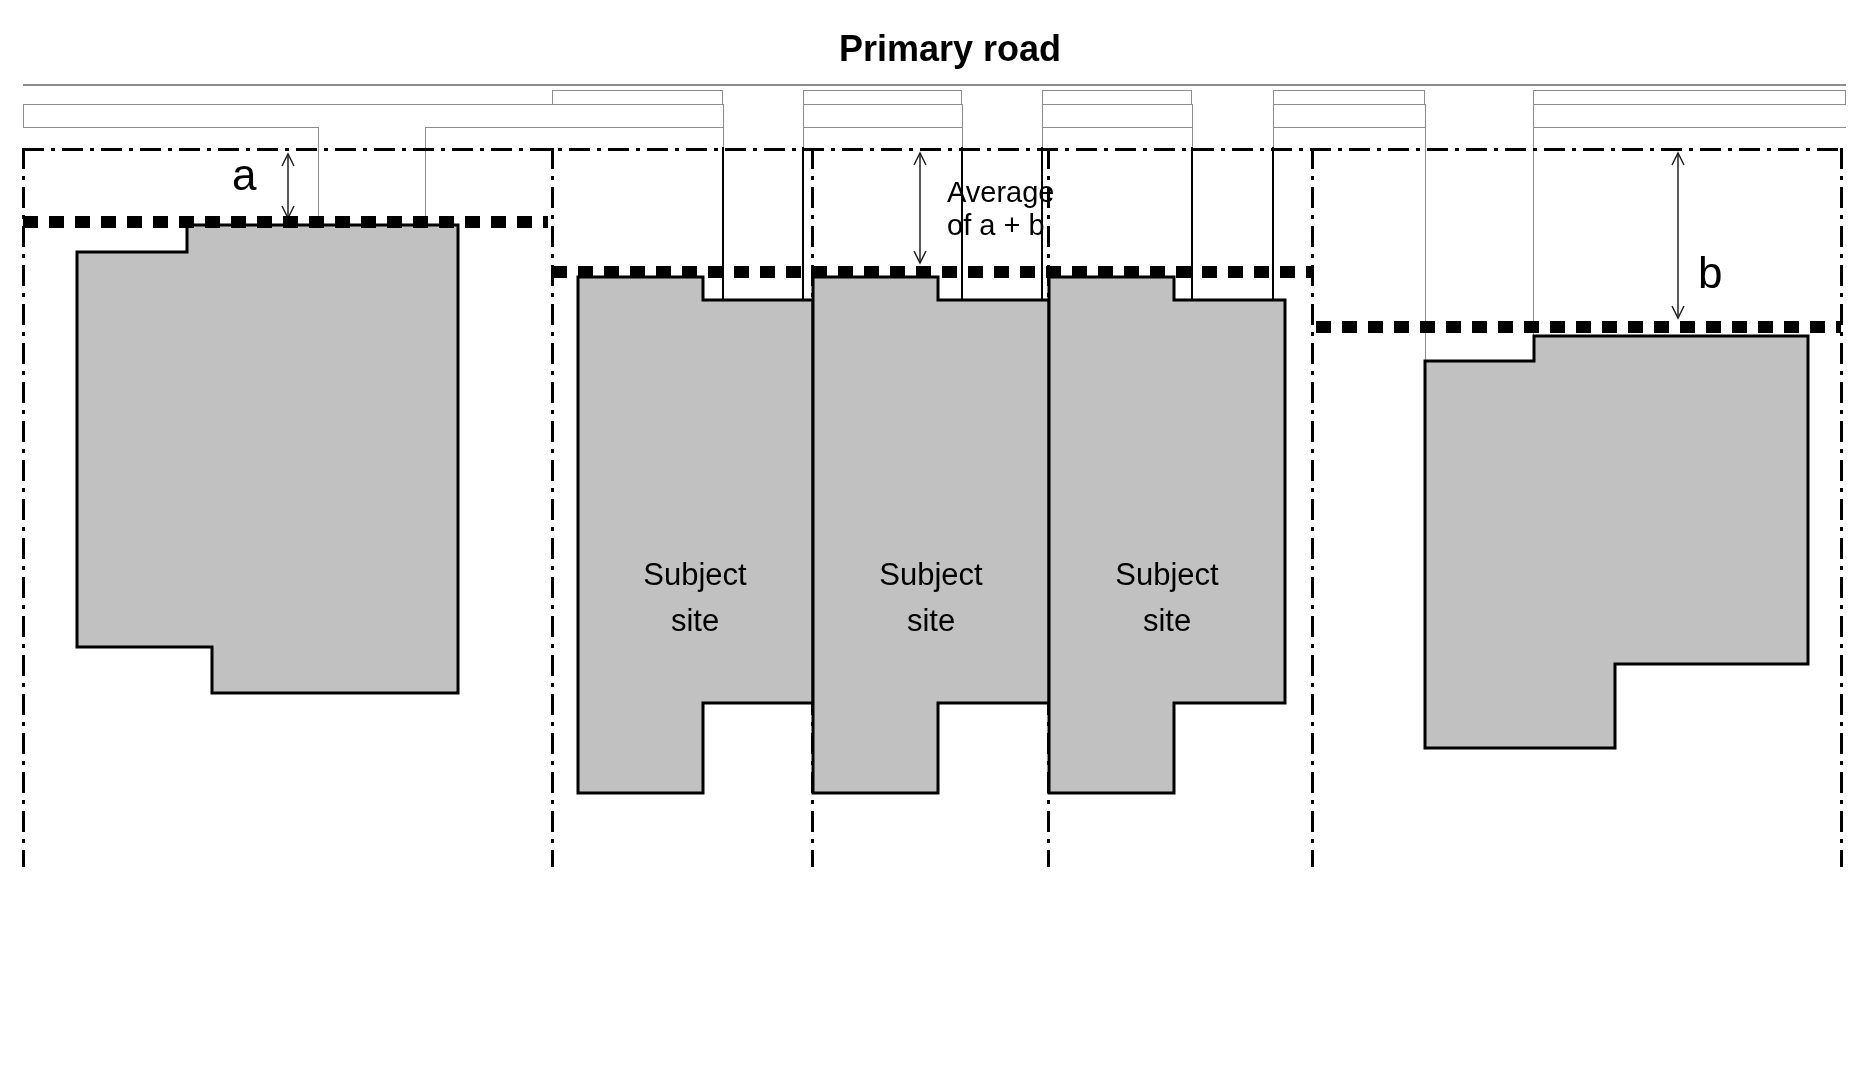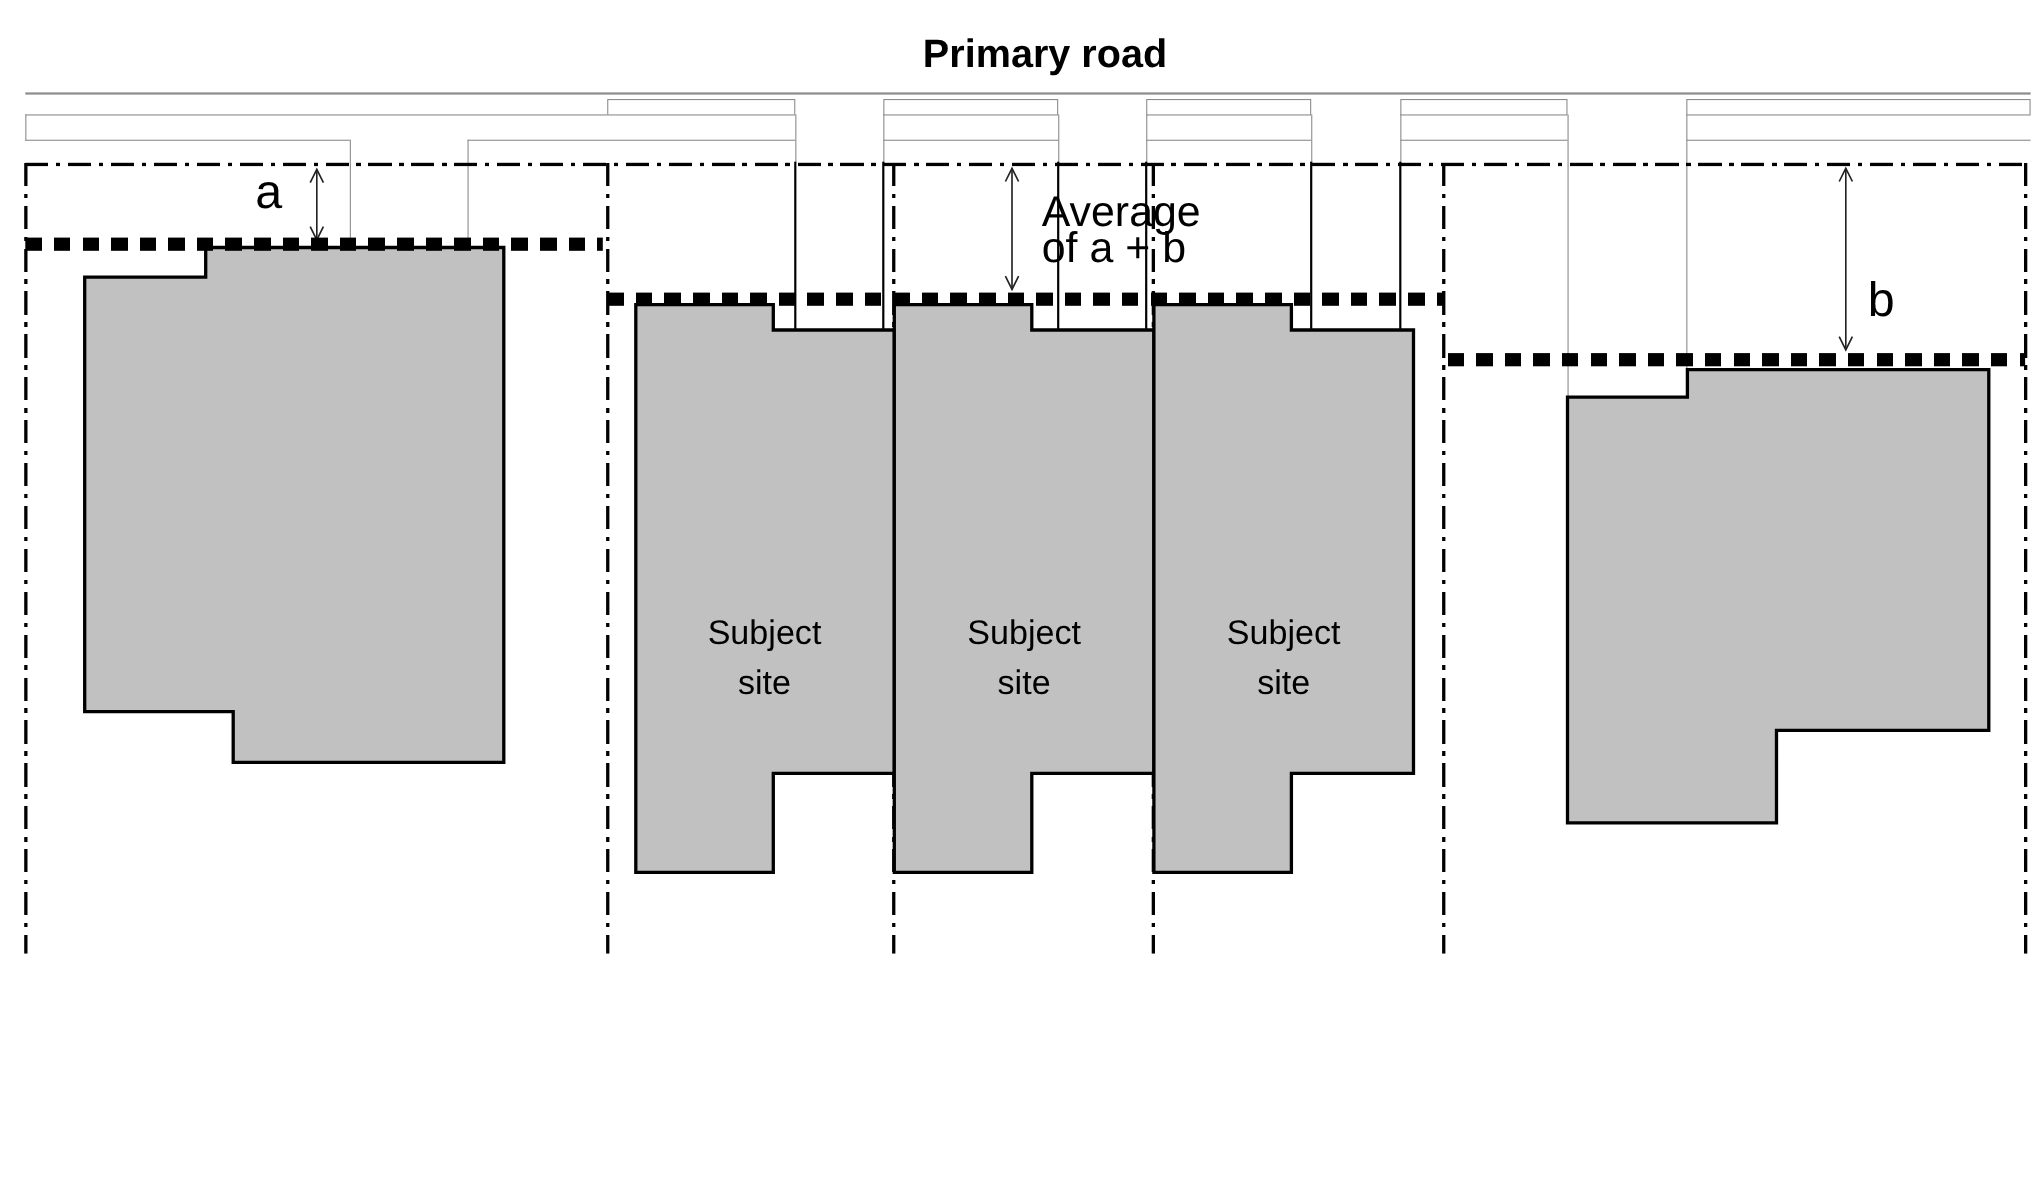--- a/index.html
+++ b/index.html
@@ -17,21 +17,21 @@
     background:repeating-linear-gradient(90deg,#000 0 21px,transparent 21px 28px,#000 28px 32px,transparent 32px 39px);}
   .dd-v{position:absolute;width:3px;z-index:1;
     background:repeating-linear-gradient(180deg,#000 0 21px,transparent 21px 28px,#000 28px 32px,transparent 32px 39px);}
   
   .bline{position:absolute;height:12px;z-index:3;
     background:repeating-linear-gradient(90deg,#000 0 15px,transparent 15px 26px);}
   svg.overlay{position:absolute;left:0;top:0;z-index:2;}
   .lbl{position:absolute;color:#000;z-index:4;white-space:pre;}
   .title{font-size:36px;font-weight:bold;transform:translateX(-50%);}
   .dim{font-size:44px;}
-  .avg{font-size:39px;line-height:33px;}
+  .avg{font-size:29px;line-height:33px;}
   .site-lbl{font-size:31px;line-height:46px;text-align:center;transform:translateX(-50%);}
   .legend-line{position:absolute;height:12px;z-index:4;
     background:repeating-linear-gradient(90deg,#000 0 17px,transparent 17px 27px);}
   .legend-text{font-size:36px;font-weight:bold;}
 </style>
 </head>
 <body>
 
 <div class="diagram">
 

